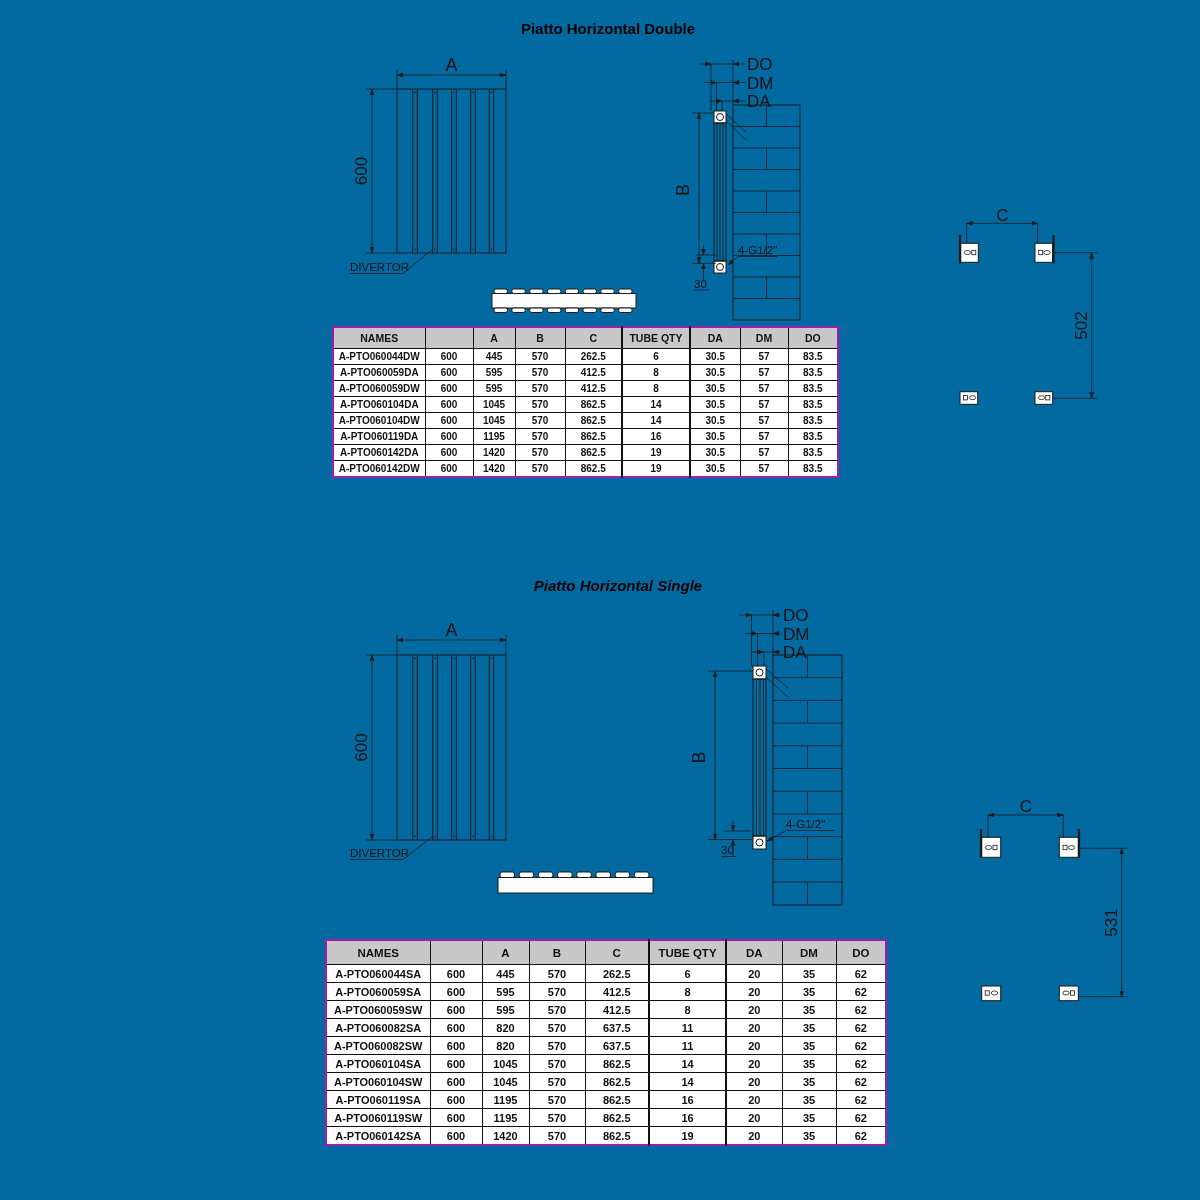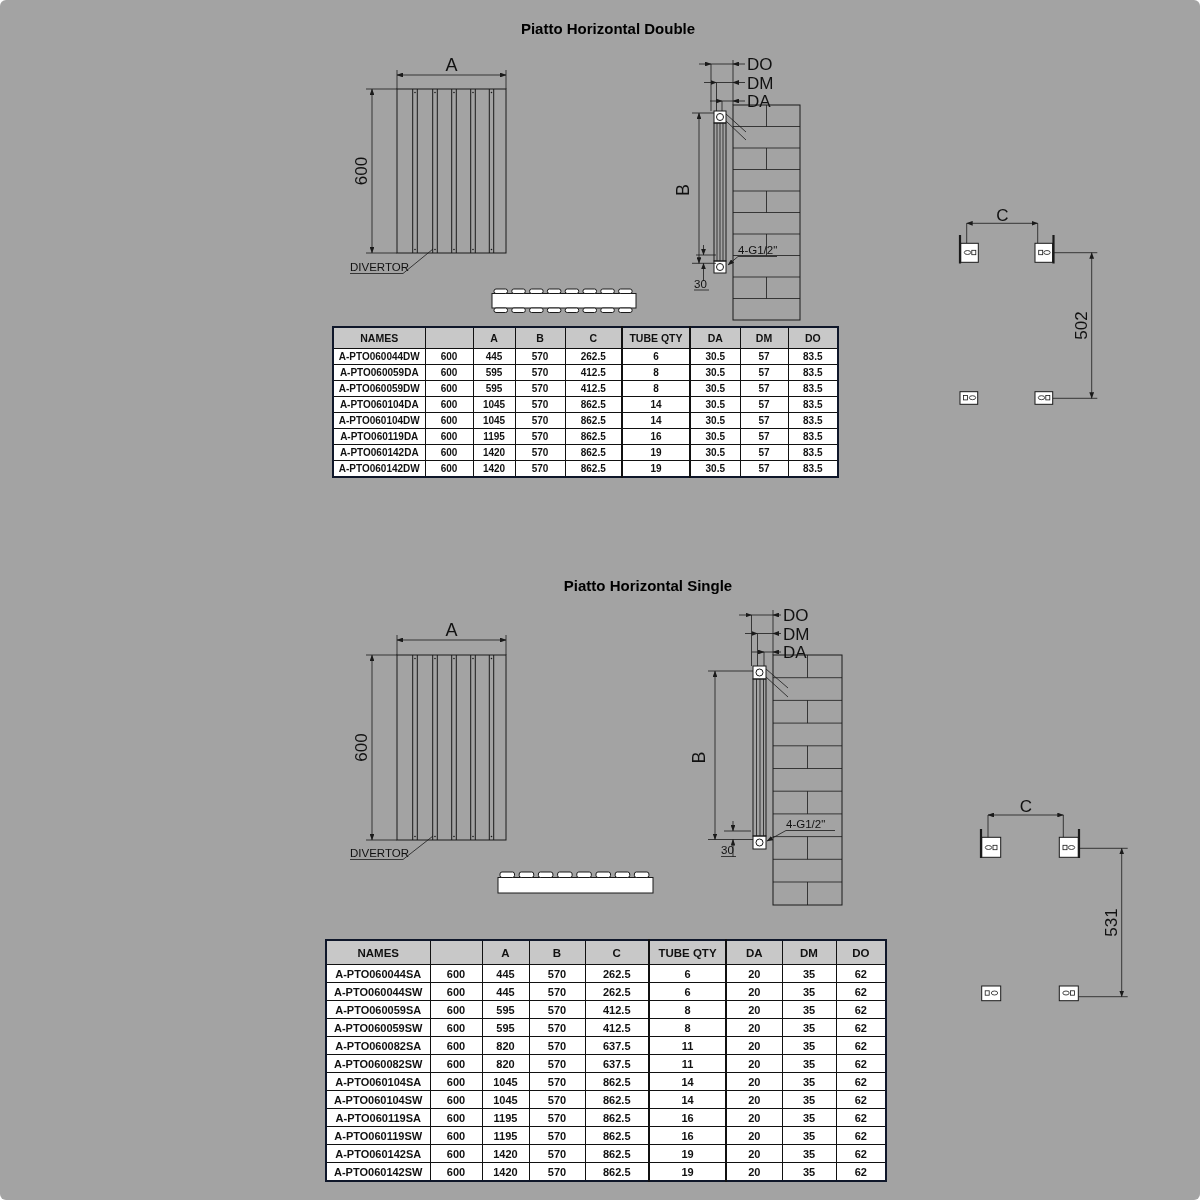--- a/index.html
+++ b/index.html
@@ -1,31 +1,31 @@
 <!DOCTYPE html>
 <html><head>
 <meta charset="utf-8">
 <style>
   html,body{margin:0;padding:0;background:#fff;}
-  .page{position:relative;width:1200px;height:1200px;background:#a3a3a3;overflow:hidden;
-        font-family:"Liberation Sans",sans-serif;color:#111;border-radius:6px;}
+  .page{position:relative;width:1200px;height:1200px;background:#0369a1;overflow:hidden;
+        font-family:"Liberation Sans",sans-serif;color:#111;}
   .sec-title{position:absolute;font-weight:bold;font-size:15px;text-align:center;width:300px;color:#000;}
   #title1{left:458px;top:20px;}
-  #title2{left:498px;top:577px;}
+  #title2{left:468px;top:577px;font-style:italic;}
   svg{position:absolute;overflow:visible;}
   svg text{font-family:"Liberation Sans",sans-serif;fill:#111;}
   .dim{font-size:17px;}
   .dimL{font-size:18px;}
   .small{font-size:11.5px;}
   .ln{stroke:#1a1a1a;stroke-width:1;fill:none;}
   .thin{stroke:#1a1a1a;stroke-width:0.8;fill:none;}
   .thick{stroke:#1a1a1a;stroke-width:2.2;fill:none;}
   .wh{fill:#fff;stroke:#1a1a1a;stroke-width:1;}
   .dots{stroke:#1a1a1a;stroke-width:1.6;stroke-linecap:round;fill:none;}
-  .spec-table{position:absolute;border-collapse:collapse;table-layout:fixed;background:#fff;border:2px solid #0f172a;}
+  .spec-table{position:absolute;border-collapse:collapse;table-layout:fixed;background:#fff;border:2px solid #a21caf;}
   .spec-table th,.spec-table td{border:1px solid #111;text-align:center;vertical-align:middle;
      font-weight:bold;padding:0;overflow:hidden;white-space:nowrap;}
   .spec-table th{background:#c8c8c8;}
   .spec-table th:nth-child(5),.spec-table td:nth-child(5){border-right-width:2px;}
   .spec-table th:nth-child(6),.spec-table td:nth-child(6){border-right-width:2px;}
   #t1{left:332px;top:326px;width:505px;}
   #t1 th{height:20px;font-size:10.5px;}
   #t1 td{height:15px;font-size:10px;}
   #t2{left:325px;top:939px;width:560px;}
   #t2 th{height:23px;font-size:11.5px;}
@@ -440,31 +440,20 @@
           <td>600</td>
           <td>445</td>
           <td>570</td>
           <td>262.5</td>
           <td>6</td>
           <td>20</td>
           <td>35</td>
           <td>62</td>
         </tr>
         <tr>
-          <td>A-PTO060044SW</td>
-          <td>600</td>
-          <td>445</td>
-          <td>570</td>
-          <td>262.5</td>
-          <td>6</td>
-          <td>20</td>
-          <td>35</td>
-          <td>62</td>
-        </tr>
-        <tr>
           <td>A-PTO060059SA</td>
           <td>600</td>
           <td>595</td>
           <td>570</td>
           <td>412.5</td>
           <td>8</td>
           <td>20</td>
           <td>35</td>
           <td>62</td>
         </tr>
@@ -549,27 +538,16 @@
           <td>A-PTO060142SA</td>
           <td>600</td>
           <td>1420</td>
           <td>570</td>
           <td>862.5</td>
           <td>19</td>
           <td>20</td>
           <td>35</td>
           <td>62</td>
         </tr>
-        <tr>
-          <td>A-PTO060142SW</td>
-          <td>600</td>
-          <td>1420</td>
-          <td>570</td>
-          <td>862.5</td>
-          <td>19</td>
-          <td>20</td>
-          <td>35</td>
-          <td>62</td>
-        </tr>
       </tbody>
     </table>
 
 </div>
 
 </body></html>

